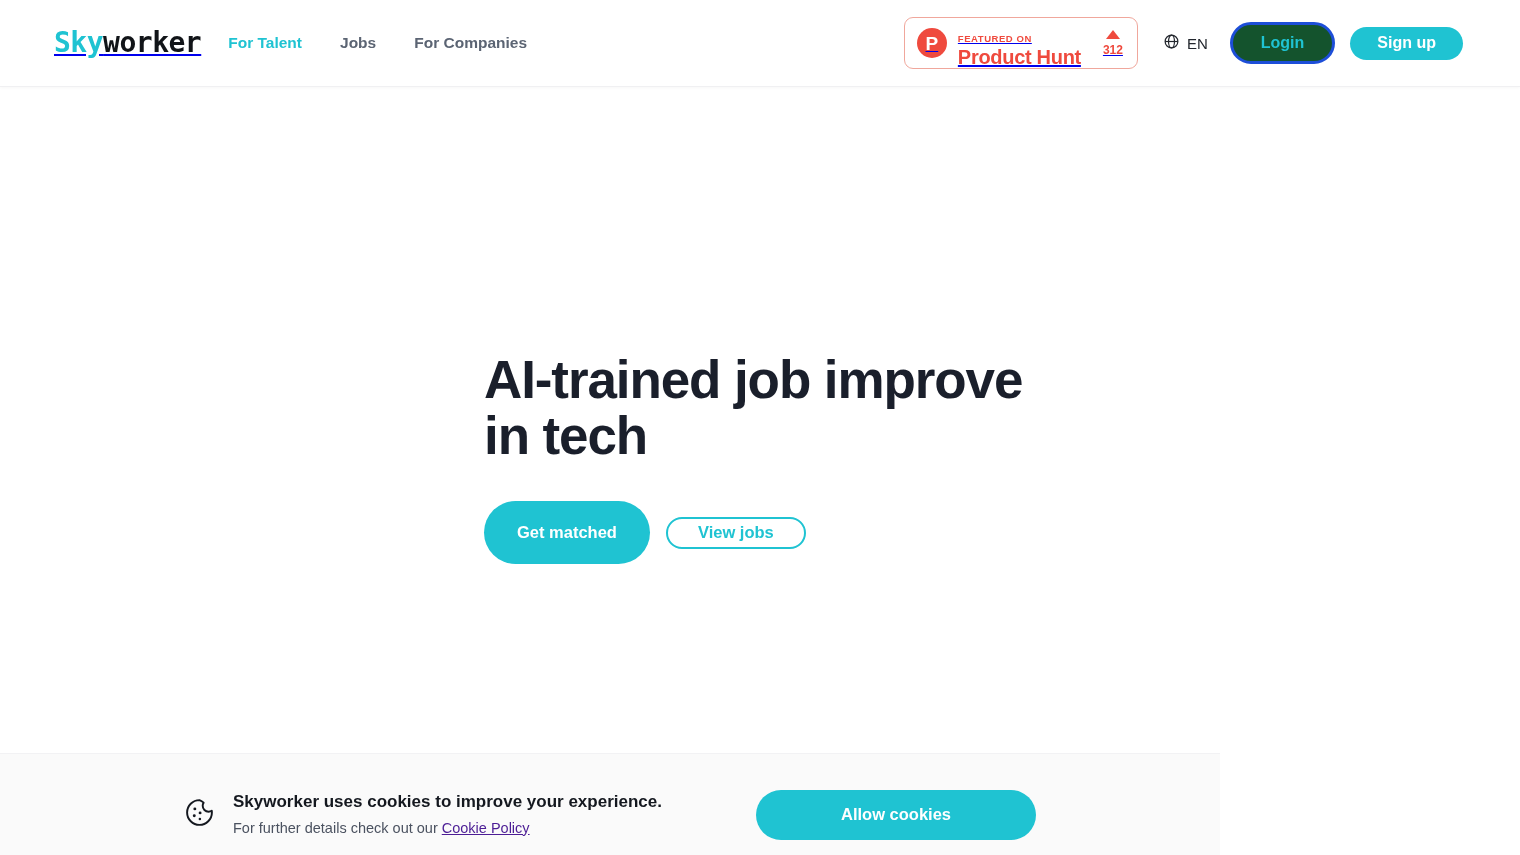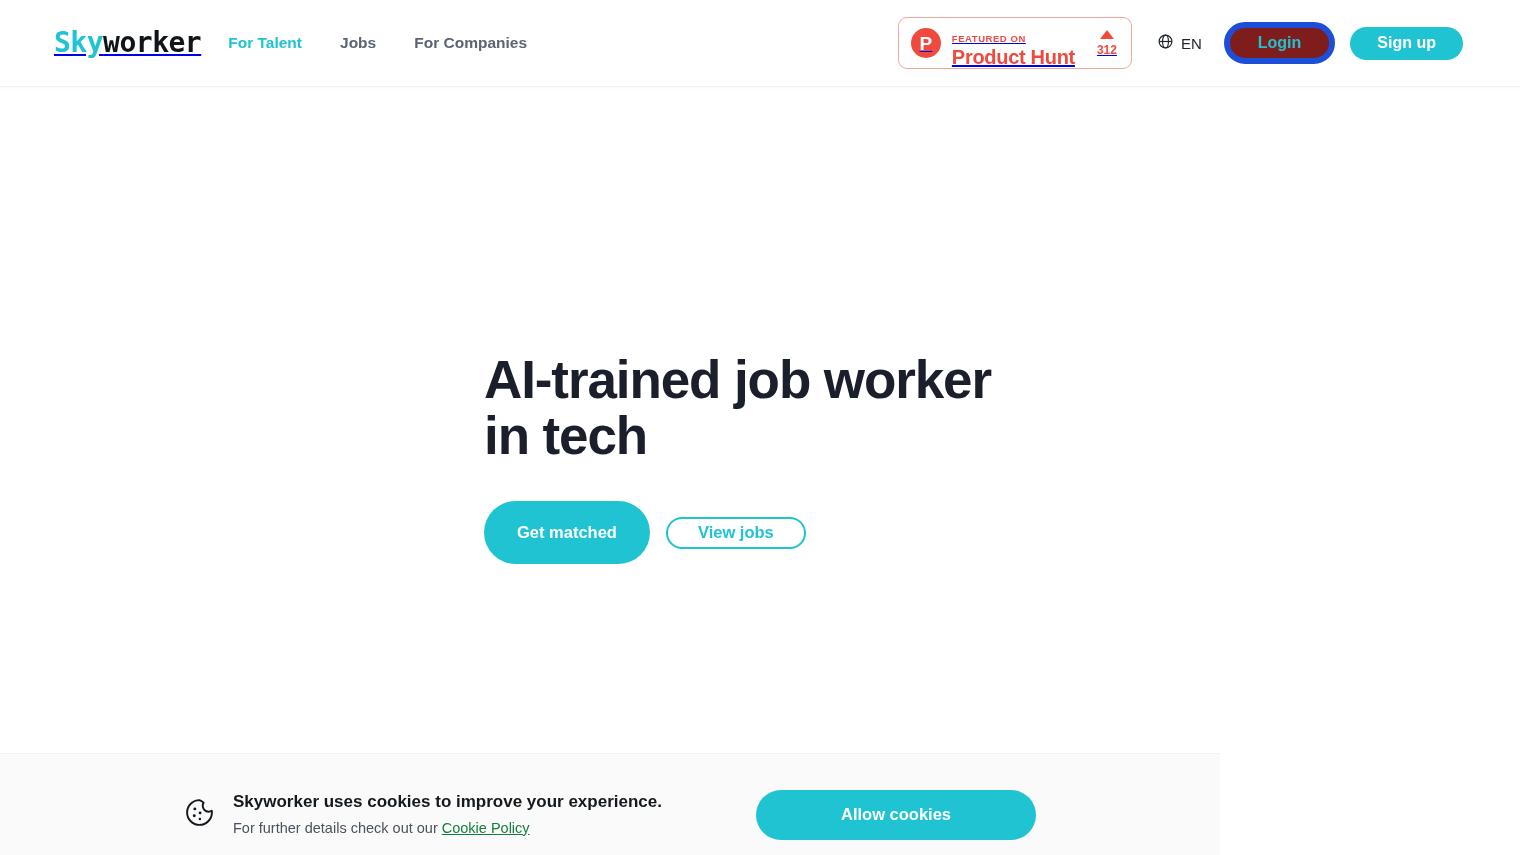--- a/index.html
+++ b/index.html
@@ -154,23 +154,23 @@
     border-radius: 999px;
     font-weight: bold;
     white-space: nowrap;
     box-sizing: border-box;
     cursor: pointer;
     text-decoration: none;
   }
   .btn-login {
     height: 42px;
     padding: 0 28px;
-    border: 6px solid #1d4ed8;
+    border: 3px solid #1d4ed8;
     color: #1FC3D2;
-    background: #7f1d1d;
+    background: #14532d;
     font-size: 16px;
     margin-right: 15px;
   }
   .btn-signup {
     height: 33px;
     padding: 0 27px;
     border: none;
     background: #1FC3D2;
     color: #ffffff;
     font-size: 16px;
@@ -256,21 +256,21 @@
     line-height: 1.2;
     margin: 0 0 7px 0;
   }
   .cookie-sub {
     font-size: 14.5px;
     color: #4b5260;
     line-height: 1.2;
     margin: 0;
   }
   .cookie-link {
-    color: #15803d;
+    color: #4c1d95;
     text-decoration: underline;
   }
   .btn-allow {
     margin-left: auto;
     margin-right: 184px;
     height: 50px;
     width: 280px;
     background: #1FC3D2;
     color: #ffffff;
     border: none;
@@ -317,21 +317,21 @@
         <span class="lang-label">EN</span>
       </div>
 
       <a href="#" class="btn btn-login">Login</a>
       <a href="#" class="btn btn-signup">Sign up</a>
     </div>
   </header>
 
   <section class="hero">
     <div class="hero-inner">
-      <h1 class="hero-title">AI-trained job worker
+      <h1 class="hero-title">AI-trained job improve
 in tech</h1>
       <div class="hero-actions">
         <a href="#" class="btn btn-primary">Get matched</a>
         <a href="#" class="btn btn-secondary">View jobs</a>
       </div>
     </div>
   </section>
 
   <div class="cookie-banner">
     <div class="cookie-left">

